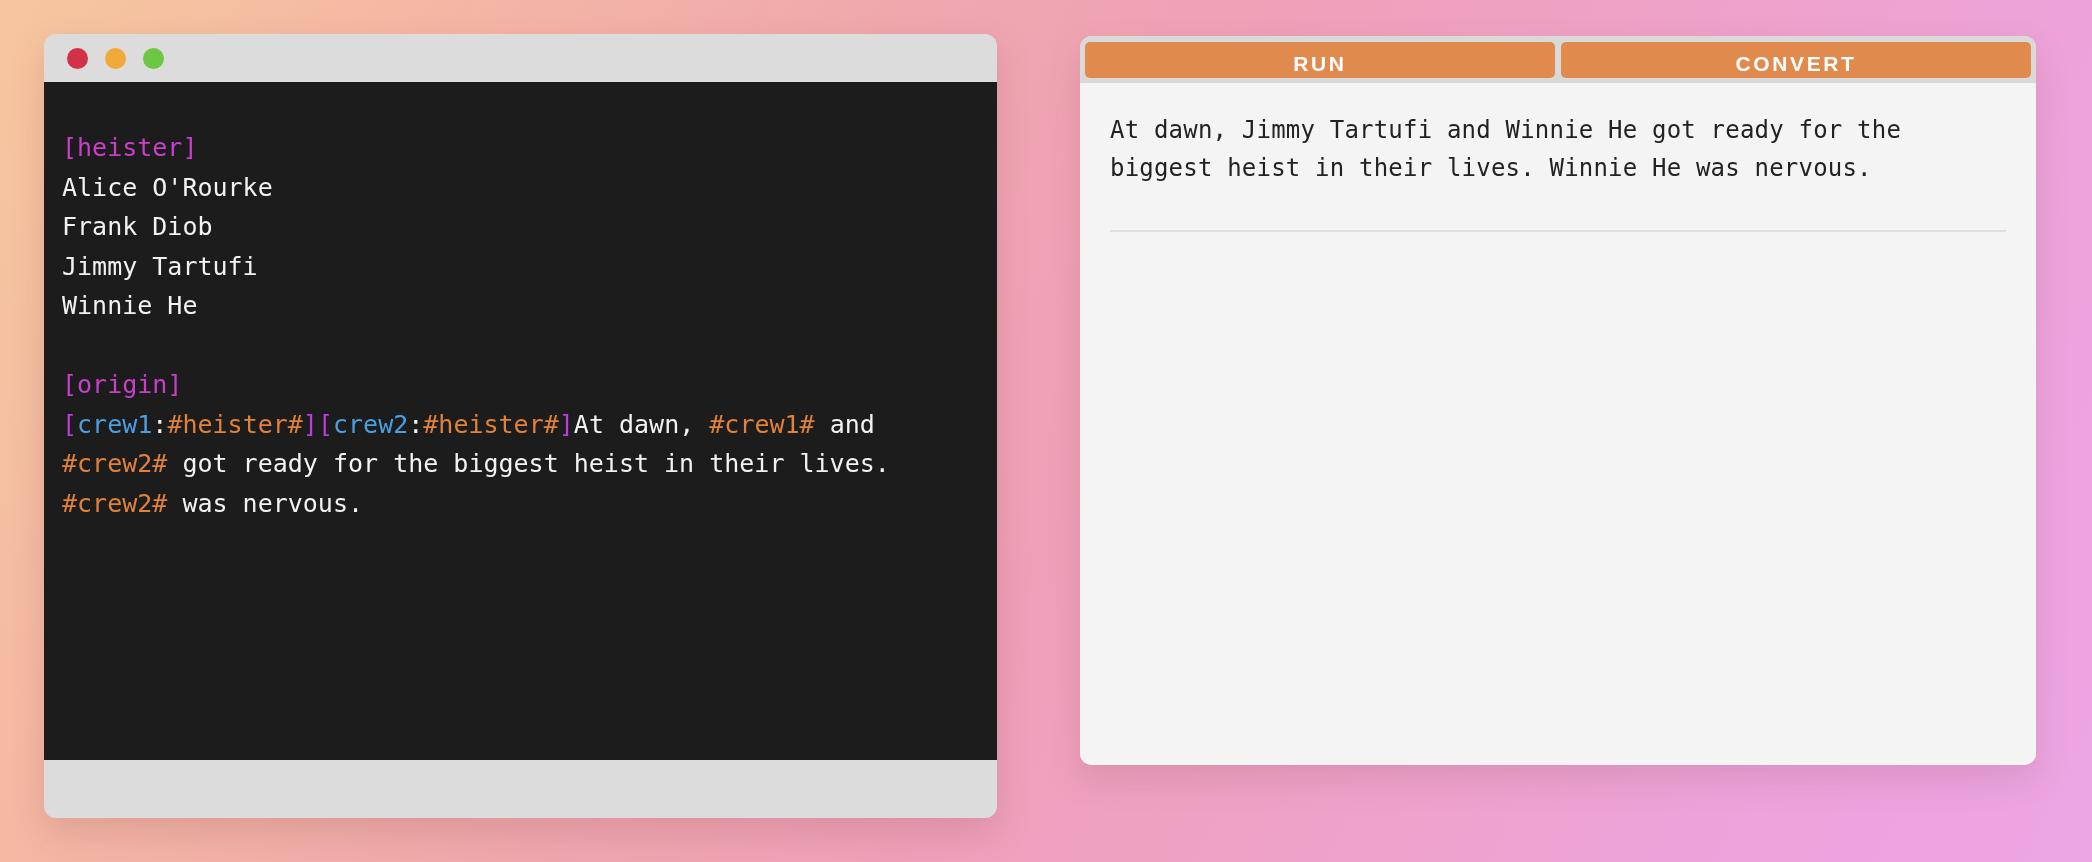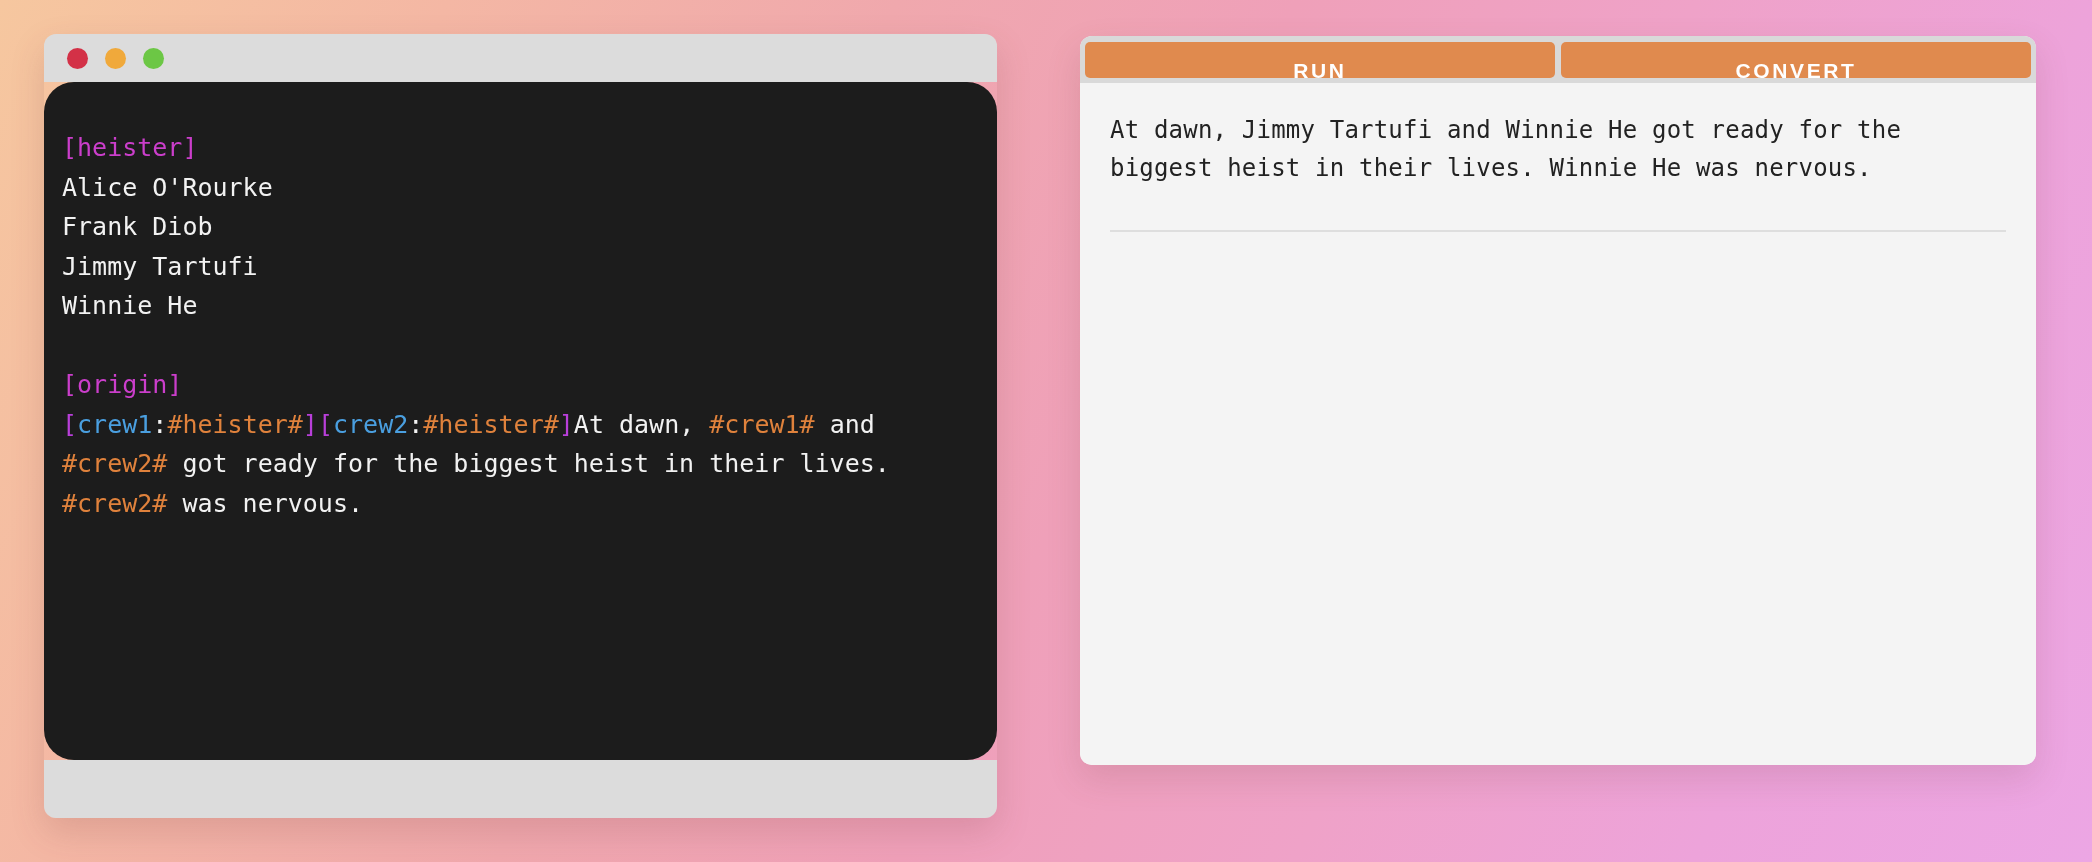--- a/index.html
+++ b/index.html
@@ -52,21 +52,20 @@
   }
   .dot-red    { background: #d33147; }
   .dot-yellow { background: #f0a93b; }
   .dot-green  { background: #6cc745; }
 
   .editor-body {
     height: 678px;
     background: #1c1c1c;
     padding: 46px 0 0 18px;
     overflow: hidden;
-    border-radius: 30px;
   }
 
   .editor-footer {
     height: 58px;
     background: #dcdcdc;
   }
 
   .code {
     font-family: "DejaVu Sans Mono", "Liberation Mono", monospace;
     font-size: 25px;
@@ -118,21 +117,21 @@
     border: none;
     border-radius: 5px;
     color: #ffffff;
     font-family: "Liberation Sans", sans-serif;
     font-size: 21px;
     font-weight: bold;
     letter-spacing: 2.6px;
     cursor: pointer;
     line-height: 36px;
     text-align: center;
-    padding: 11px;
+    padding: 4px;
   }
 
   .output-content {
     flex: 1 1 auto;
     background: #f4f4f4;
     padding: 28px 30px 0 30px;
     overflow: hidden;
   }
 
   .output-text {

